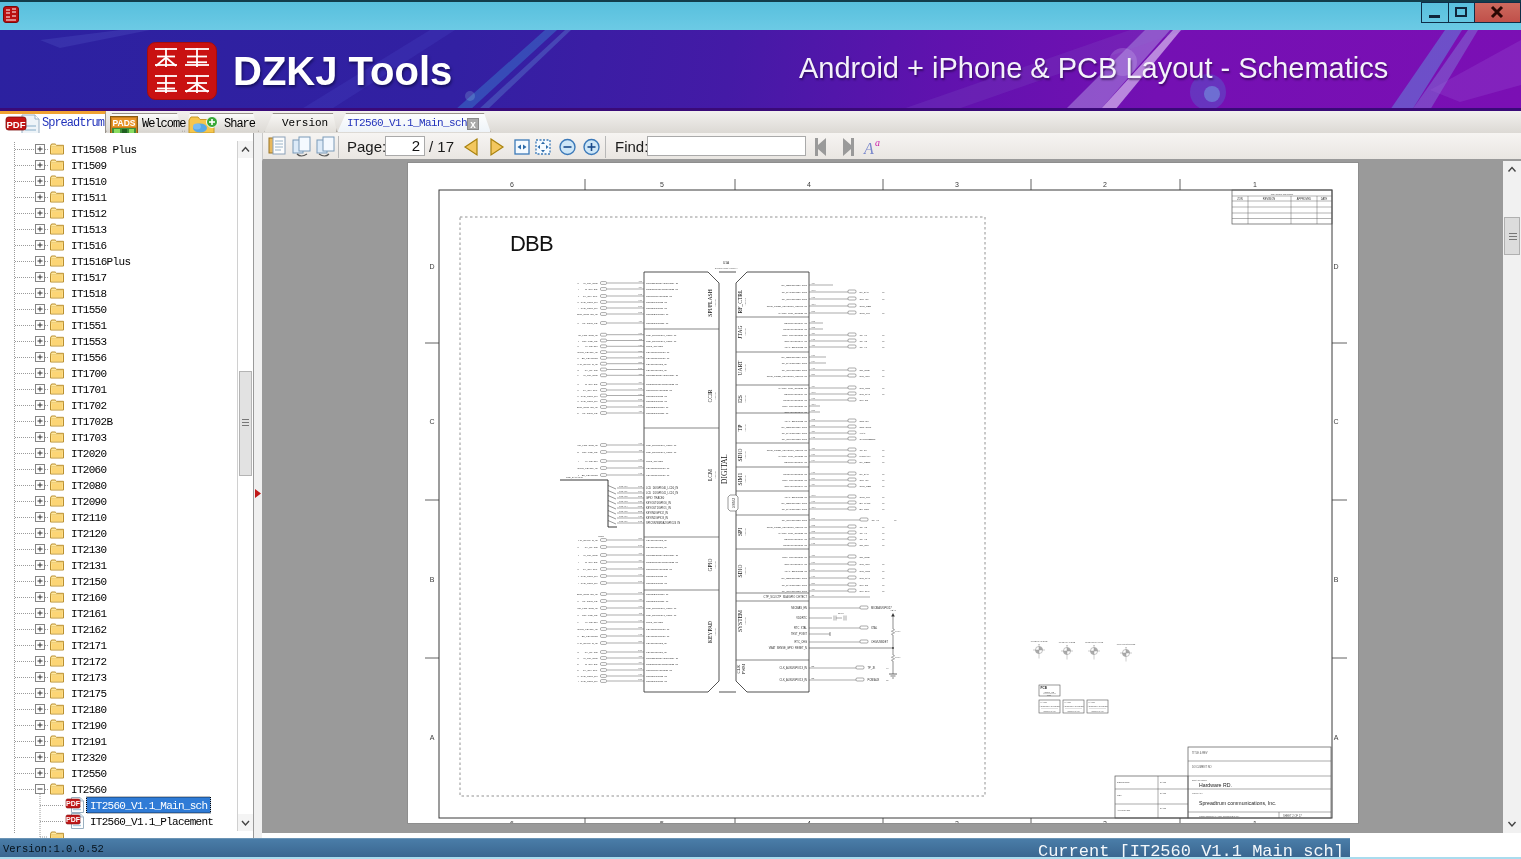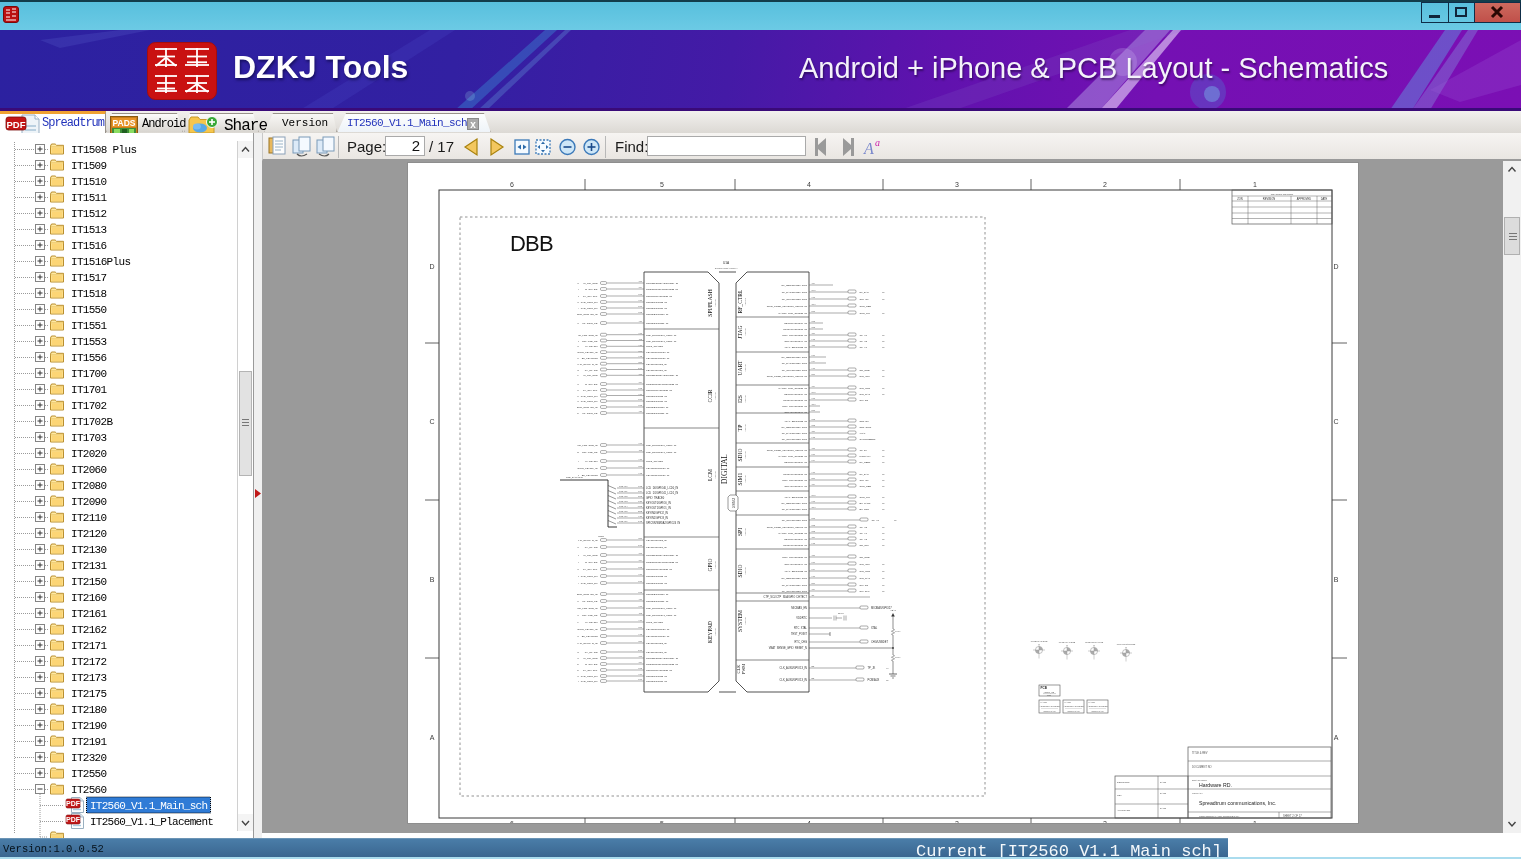--- a/index.html
+++ b/index.html
@@ -5,41 +5,41 @@
 .abs{position:absolute}
 .titlebar{left:0;top:0;width:1521px;height:30px;background:linear-gradient(#58c0dd,#6ccae5);border-top:2px solid #123d4b}
 .title-text{width:100%;text-align:center;top:5px;font-size:17px;color:#0d2b36;letter-spacing:0.5px}
 .appicon{left:3px;top:4px;width:16px;height:17px;background:#bb1111;border-radius:3px;border:1px solid #7a0a0a}
 .wbtn{top:0;height:21px;border:1px solid #0f2d48}
 .btn-min{left:1421px;width:28px;background:transparent}
 .btn-max{left:1449px;width:26px;background:transparent;border-left:none}
 .btn-close{left:1475px;width:46px;background:linear-gradient(#cd6a5e,#c0504a);border-left:none}
 .banner{left:0;top:30px;width:1521px;height:78px;background:linear-gradient(97deg,#2c21a0 0%,#3220a2 30%,#441aa6 48%,#6012ae 62%,#7410b3 76%,#7b0fb4 100%);overflow:hidden}
 .bannerline{left:0;top:108px;width:1521px;height:3px;background:#3a0a78}
-.dzkj{left:233px;top:50px;font-size:32px;font-weight:bold;color:#fff;letter-spacing:0;text-shadow:1px 2px 3px rgba(0,0,40,.55)}
+.dzkj{left:233px;top:50px;font-size:40px;font-weight:bold;color:#fff;letter-spacing:0;text-shadow:1px 2px 3px rgba(0,0,40,.55)}
 .slogan{left:799px;top:52px;font-size:29px;color:#f4f2fa;text-shadow:1px 2px 2px rgba(20,0,40,.5)}
 .tabrow{left:0;top:111px;width:1521px;height:22px;background:linear-gradient(#f2f0ee,#dcd9d4)}
 .tab{position:absolute;top:2px;height:19px}
 .tabshape{position:absolute;inset:0;border:1px solid #98928a;border-bottom:none;background:linear-gradient(#fcfcfb,#d8d5d0)}
 .tablabel{position:absolute;font-family:"Liberation Mono",monospace;font-size:11px;top:4px;color:#000;white-space:nowrap}
 .toolbar{left:262px;top:133px;width:1259px;height:28px;background:linear-gradient(#f6f4f2,#e9e6e2);border-bottom:2px solid #9a9a9a;border-left:1px solid #c8c8c8}
 .tb-text{position:absolute;top:5px;font-size:15px;color:#1a1a1a}
 .tb-input{position:absolute;top:3px;height:20px;background:#fff;border:1px solid #aaa;font-size:15px;color:#111}
 .tree{left:0;top:133px;width:262px;height:705px;background:#fff;border-right:1px solid #828282}
 .treesb{left:237px;top:8px;width:15px;height:690px;background:#fff;border-left:1px solid #d0d0d0}
 .sbbtn{position:absolute;left:0;width:15px;height:17px;background:#f4f4f4;color:#555;font-size:9px;text-align:center;line-height:17px}
 .sbthumb{position:absolute;left:0.5px;top:230px;width:13px;height:105px;background:#e2e2e2;border:1px solid #b4b4b4}
 .grip{position:absolute;left:2.5px;width:7px;border-top:1px solid #777}
 .splitter{left:253px;top:133px;width:9px;height:705px;background:#f0f0f0;border-left:1px solid #9a9a9a}
 .docarea{left:262px;top:161px;width:1241px;height:672px;background:#9a9a9a}
 .page{position:absolute;left:146px;top:2px;width:950px;height:660px;background:#fff;box-shadow:0 0 0 1px #8e8e8e}
 .docsb{left:1503px;top:161px;width:18px;height:672px;background:#f1f1f1}
 .dsbbtn{position:absolute;left:0;width:18px;height:17px;background:#f1f1f1;color:#505050;font-size:10px;text-align:center;line-height:17px}
 .dsbthumb{position:absolute;left:1px;top:56px;width:16px;height:38px;background:#dcdcdc;border:1px solid #b0b0b0}
-.statusbar{left:0;top:838px;width:1228px;height:19px;background:linear-gradient(#4a7da8,#3a6690);border-top:1px solid #6b94b5}
+.statusbar{left:0;top:838px;width:1350px;height:19px;background:linear-gradient(#4a7da8,#3a6690);border-top:1px solid #6b94b5}
 .statuslight{left:0;top:857px;width:1521px;height:2px;background:#aadcee}
 .vers{position:absolute;left:3px;top:4px;font-family:"Liberation Mono",monospace;font-size:10.5px;color:#05111a}
 .cur{position:absolute;right:6px;top:3px;font-family:"Liberation Mono",monospace;font-size:17px;color:#f4f8fb}
 </style></head><body>
 <div class="abs titlebar">
     <div class="abs appicon"><svg width="14" height="15" viewBox="0 0 14 15" xmlns="http://www.w3.org/2000/svg">
         <line x1="2" y1="3" x2="6" y2="3" stroke="#fff" stroke-width="1"></line>
         <line x1="8" y1="2" x2="12" y2="2" stroke="#fff" stroke-width="1"></line>
         <line x1="2" y1="6" x2="6" y2="6" stroke="#fff" stroke-width="1"></line>
         <line x1="8" y1="5" x2="12" y2="5" stroke="#fff" stroke-width="1"></line>
@@ -120,33 +120,33 @@
       <div class="tabshape" style="clip-path:polygon(6px 0,71px 0,77px 20px,0 20px)"></div>
       <svg width="28" height="19" viewBox="0 0 28 19" xmlns="http://www.w3.org/2000/svg" style="position:absolute;left:4;top:3">
         <rect x="0.5" y="0.5" width="27" height="18" fill="#c87e1e" stroke="#8a5a10" stroke-width="1"></rect>
         <rect x="2" y="2" width="24" height="9" fill="#e89428"></rect>
         <text x="14" y="9.5" font-family="Liberation Sans, sans-serif" font-size="8.5" font-weight="bold" fill="#fff" text-anchor="middle">PADS</text>
         <rect x="2" y="12" width="24" height="6" fill="#3e8e38"></rect>
         <rect x="4" y="13" width="6" height="4" fill="#8adc60"></rect>
         <rect x="12" y="13" width="5" height="4" fill="#206020"></rect>
         <rect x="19" y="13" width="5" height="4" fill="#8adc60"></rect>
       </svg>
-      <div class="tablabel" style="left:36px;font-size:12px;letter-spacing:-1px">Android</div>
+      <div class="tablabel" style="left:36px;font-size:12px;letter-spacing:-1px">Welcome</div>
     </div>
     <div class="tab" style="left:184px;width:75px">
       <div class="tabshape" style="clip-path:polygon(6px 0,69px 0,75px 20px,0 20px)"></div>
       <svg width="32" height="19" viewBox="0 0 32 19" xmlns="http://www.w3.org/2000/svg" style="position:absolute;left:4;top:3">
         <path d="M1,4 L1,17 L26,17 L26,3.5 L12,3.5 L10,1 L3,1 Z" fill="#f6c64c" stroke="#c89a28" stroke-width="1"></path>
         <ellipse cx="12" cy="12" rx="7" ry="4.5" fill="#58a8e8"></ellipse>
         <ellipse cx="9" cy="10.5" rx="4" ry="3" fill="#78bcf0"></ellipse>
         <circle cx="24" cy="6" r="5.5" fill="#38a838" stroke="#fff" stroke-width="1"></circle>
         <line x1="24" y1="3" x2="24" y2="9" stroke="#fff" stroke-width="1.6"></line>
         <line x1="21" y1="6" x2="27" y2="6" stroke="#fff" stroke-width="1.6"></line>
       </svg>
-      <div class="tablabel" style="left:40px;font-size:16px;letter-spacing:-1px">Share</div>
+      <div class="tablabel" style="left:40px;font-size:12px;letter-spacing:-1px">Share</div>
     </div>
     <div class="tab" style="left:264px;width:73px">
       <div class="tabshape" style="clip-path:polygon(9px 0,69px 0,73px 20px,0 20px);background:linear-gradient(#f8f7f5,#e2dfda)"></div>
       <div class="tablabel" style="left:18px">Version</div>
     </div>
     <div class="tab" style="left:337px;width:154px">
       <div class="tabshape" style="clip-path:polygon(9px 0,147px 0,154px 20px,0 20px);background:linear-gradient(#fdfefe,#eef3f8)"></div>
       <div class="tablabel" style="left:10px;color:#2233bb;font-size:11px;letter-spacing:-0.6px">IT2560_V1.1_Main_sch</div>
       <div style="position:absolute;left:130px;top:5px;width:12px;height:12px;background:#a9a9a9;border:1px solid #8a8a8a;color:#fff;font-size:10px;font-weight:bold;text-align:center;line-height:11px">x</div>
     </div>

